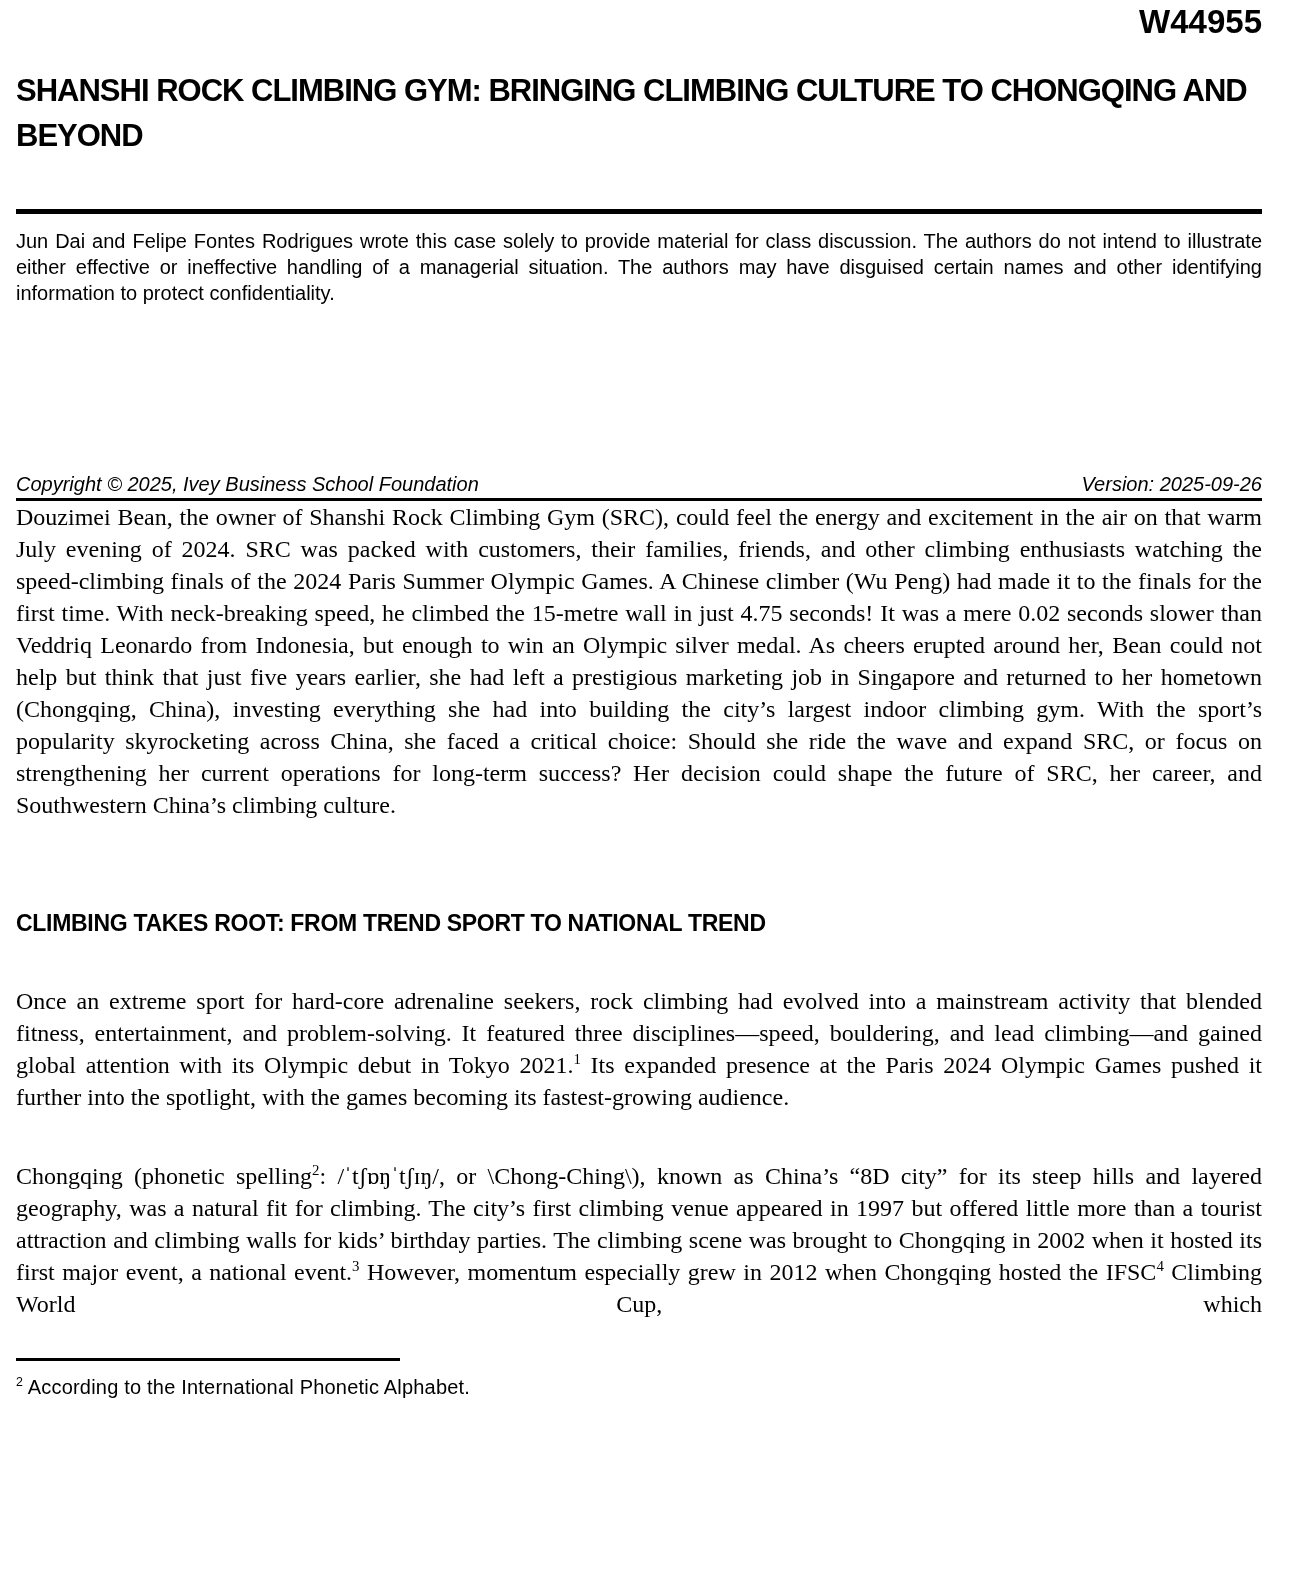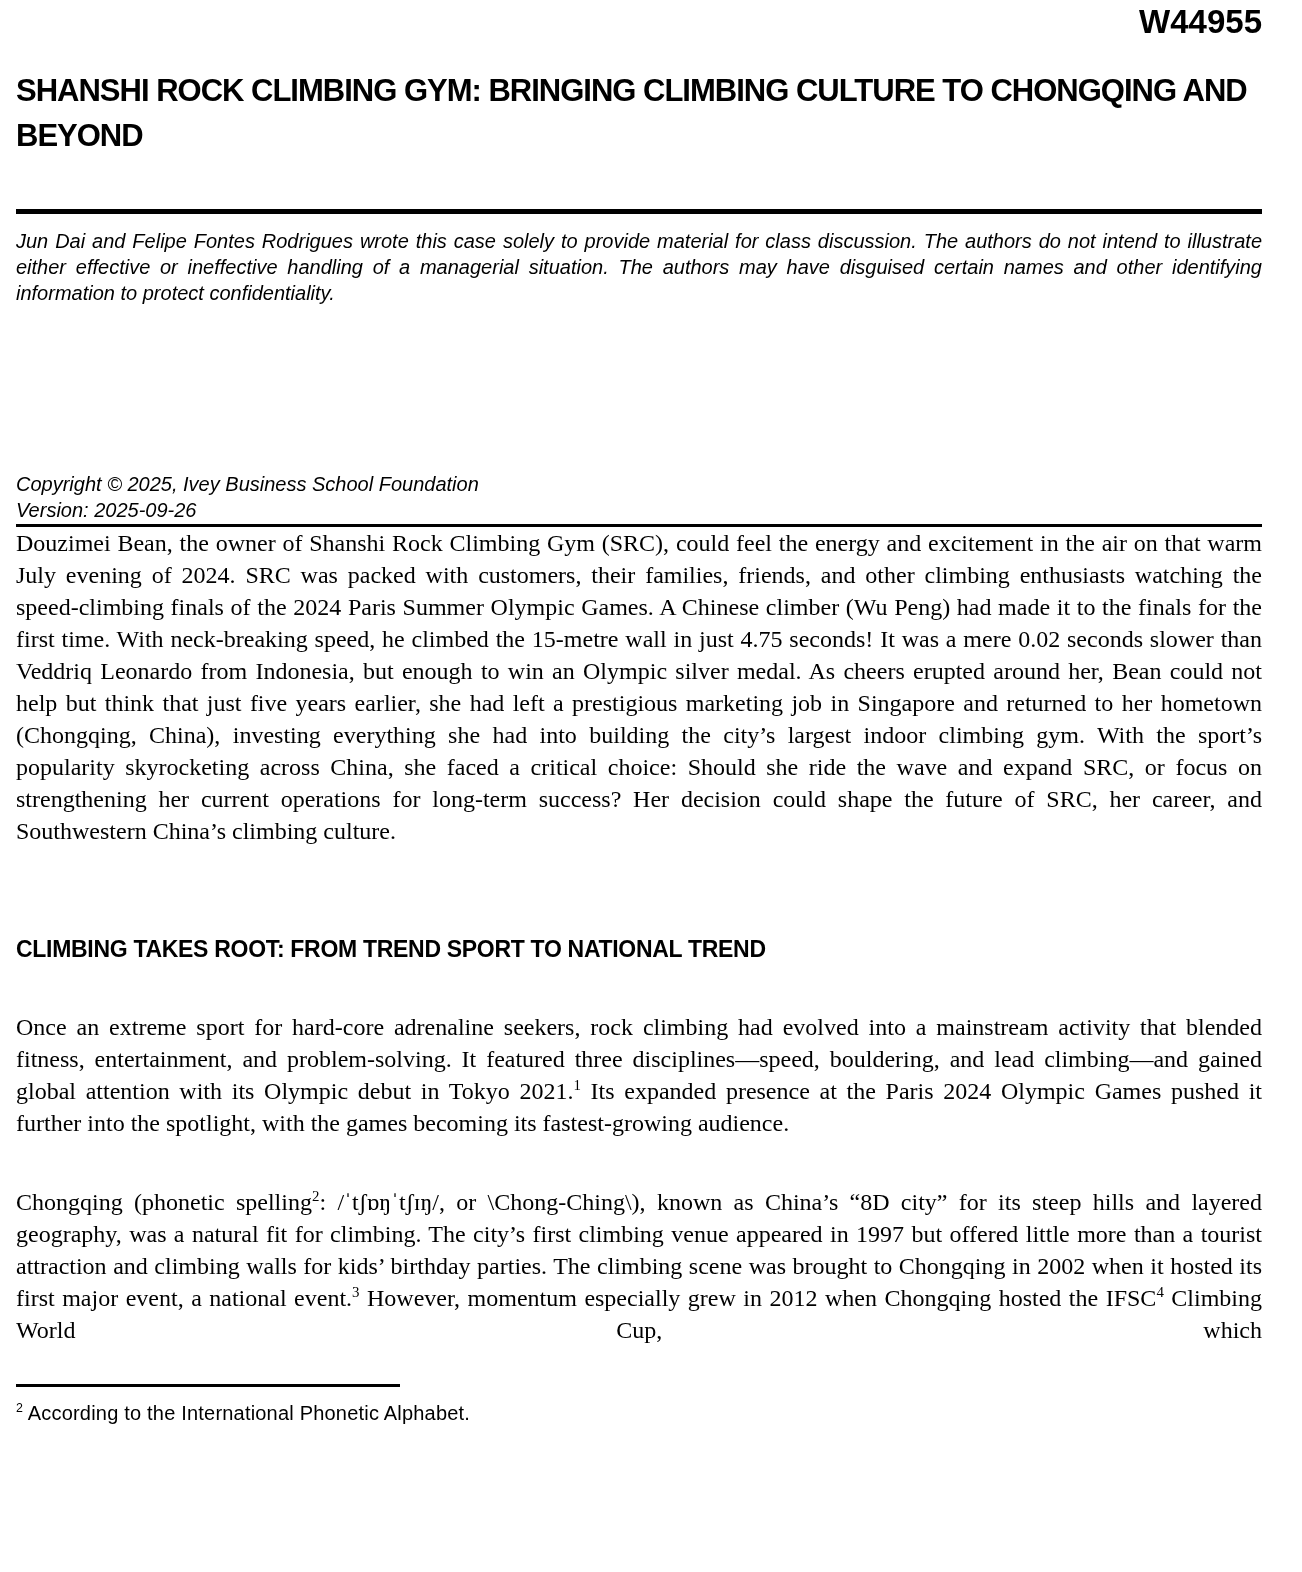--- a/index.html
+++ b/index.html
@@ -33,34 +33,32 @@
     letter-spacing: -1px;
   }
   .rule-thick {
     margin-top: 51px;
     height: 5px;
     background: #000000;
   }
   .disclaimer {
     margin-top: 14px;
     font-family: "Liberation Sans", "DejaVu Sans", sans-serif;
-    font-style: italic;
     font-size: 20px;
     line-height: 26px;
     text-align: justify;
   }
   .copyright-row {
     margin-top: 165px;
     display: flex;
     justify-content: space-between;
     font-family: "Liberation Sans", "DejaVu Sans", sans-serif;
     font-style: italic;
     font-size: 20px;
     line-height: 26px;
-    flex-direction: column;
   }
   .rule-thin {
     margin-top: 1px;
     height: 3px;
     background: #000000;
   }
   .body-para {
     font-size: 24px;
     line-height: 32px;
     text-align: justify;

